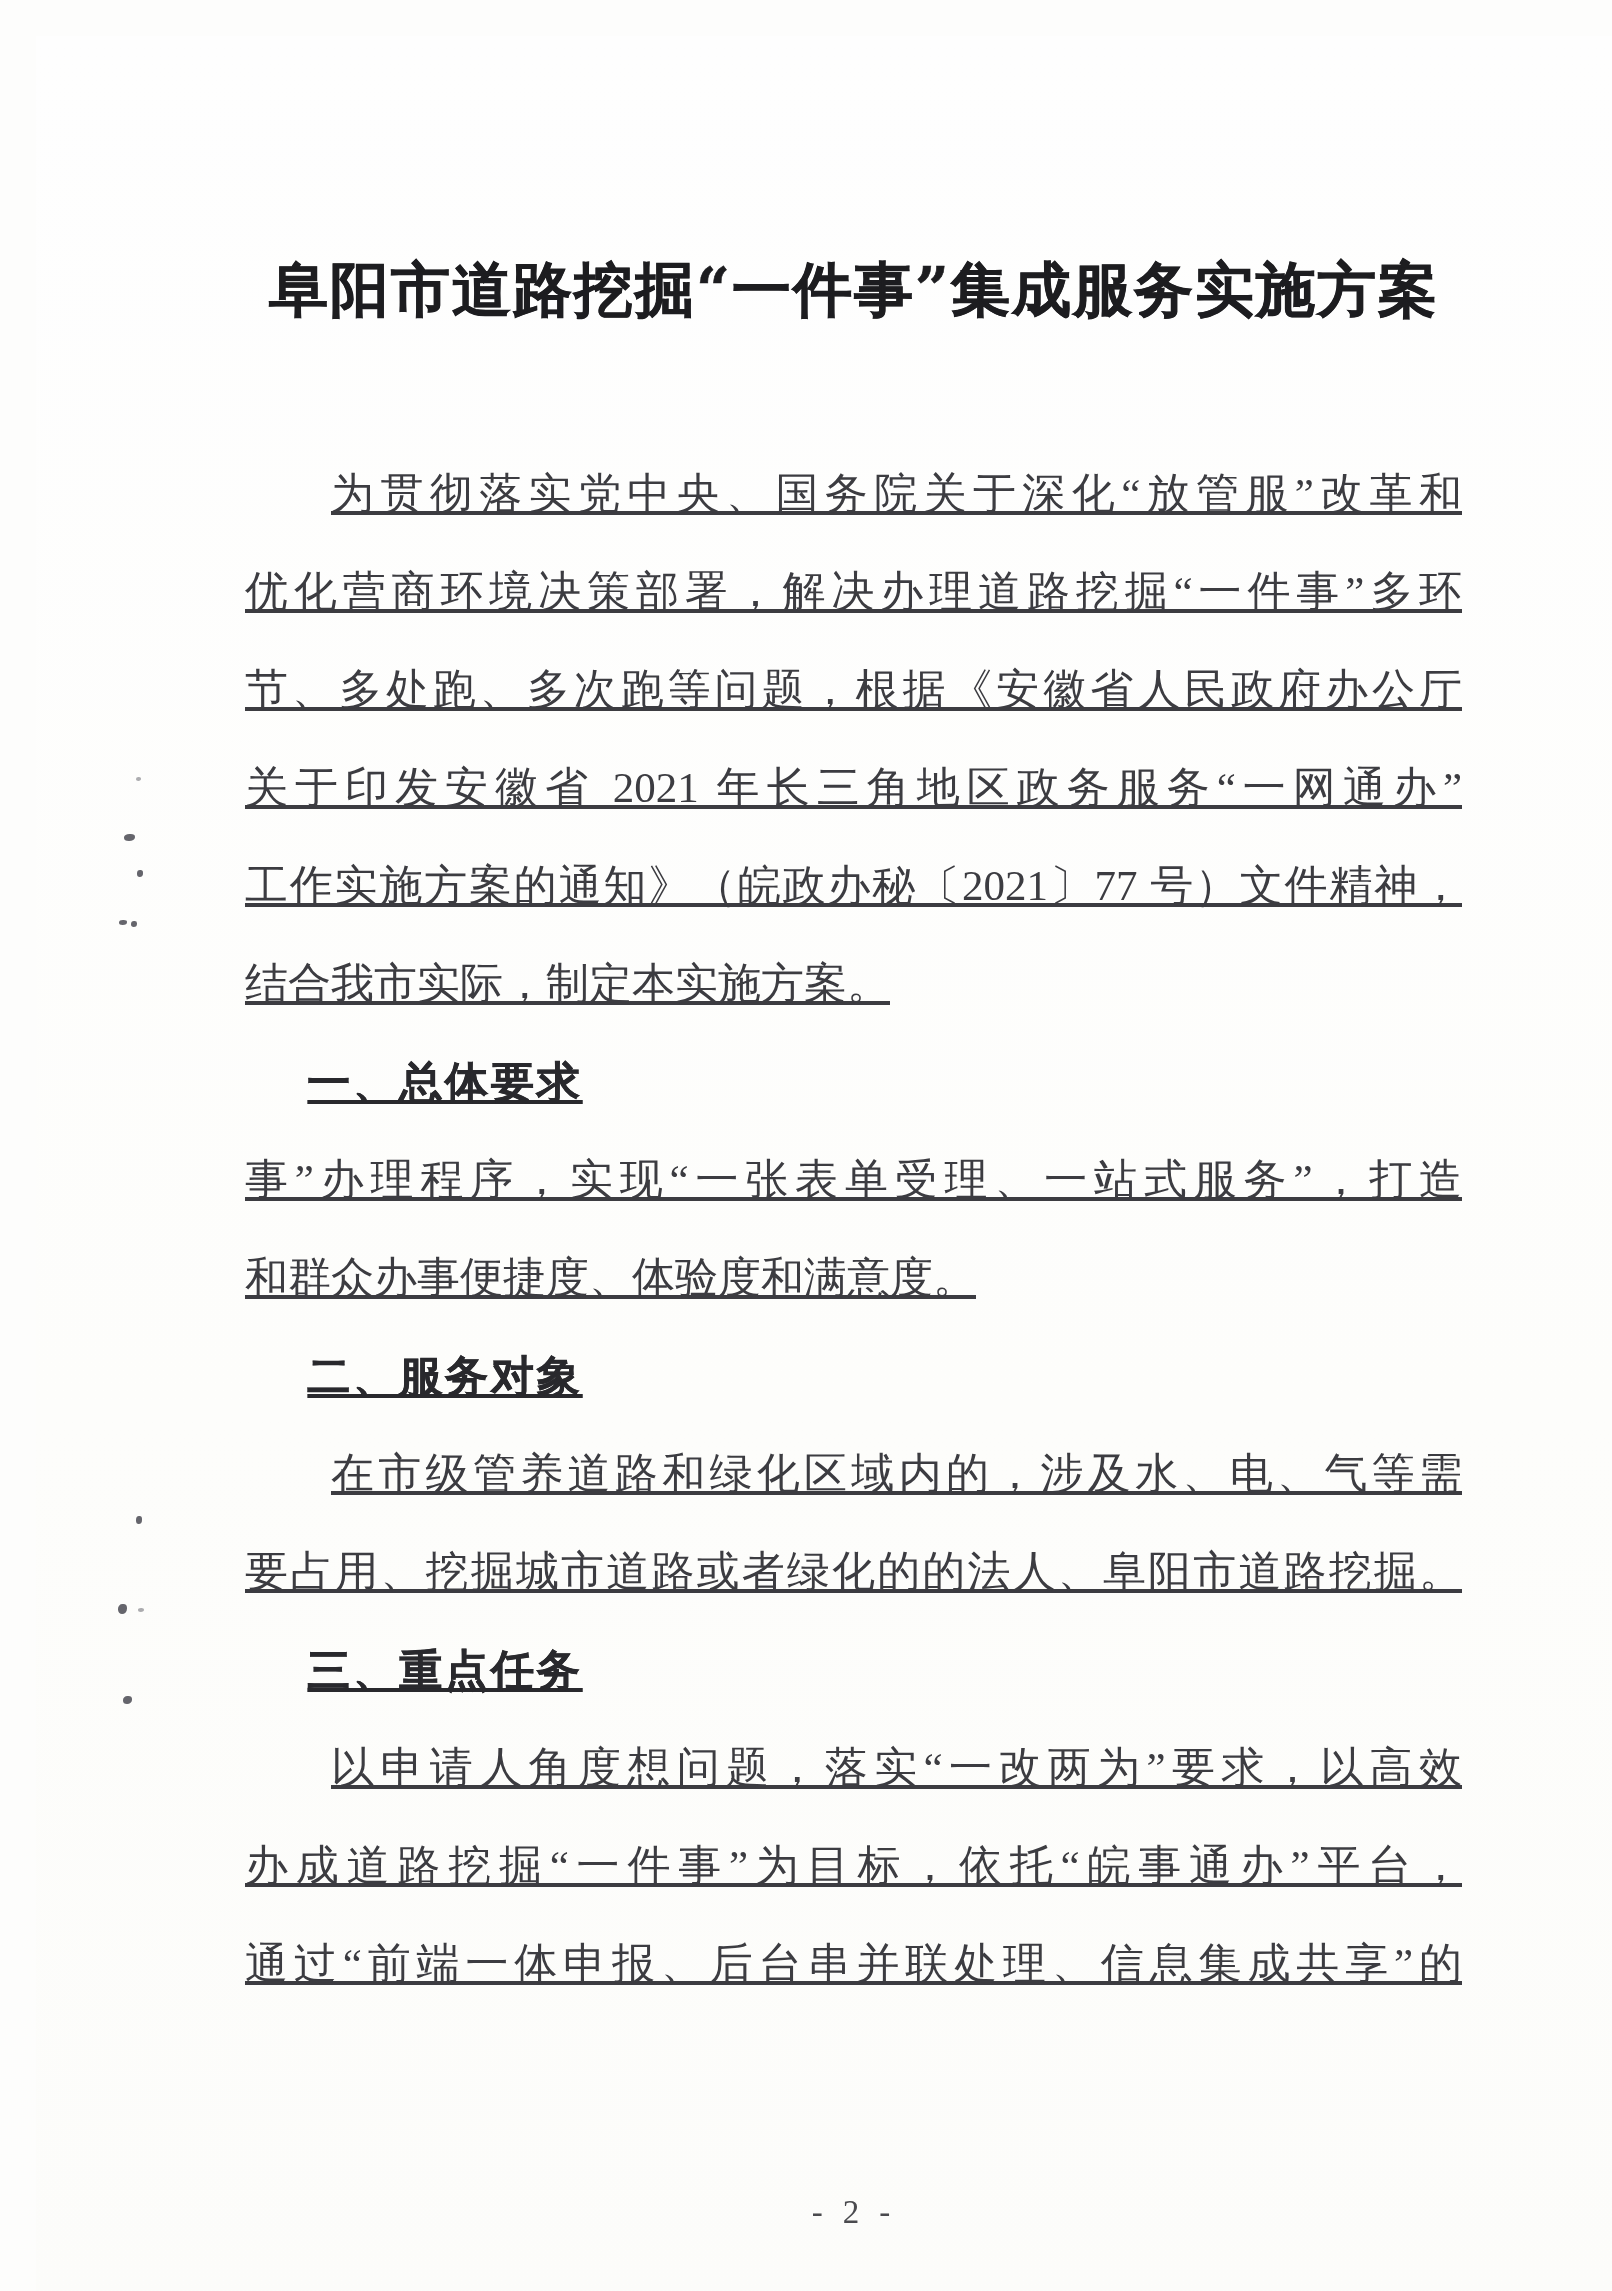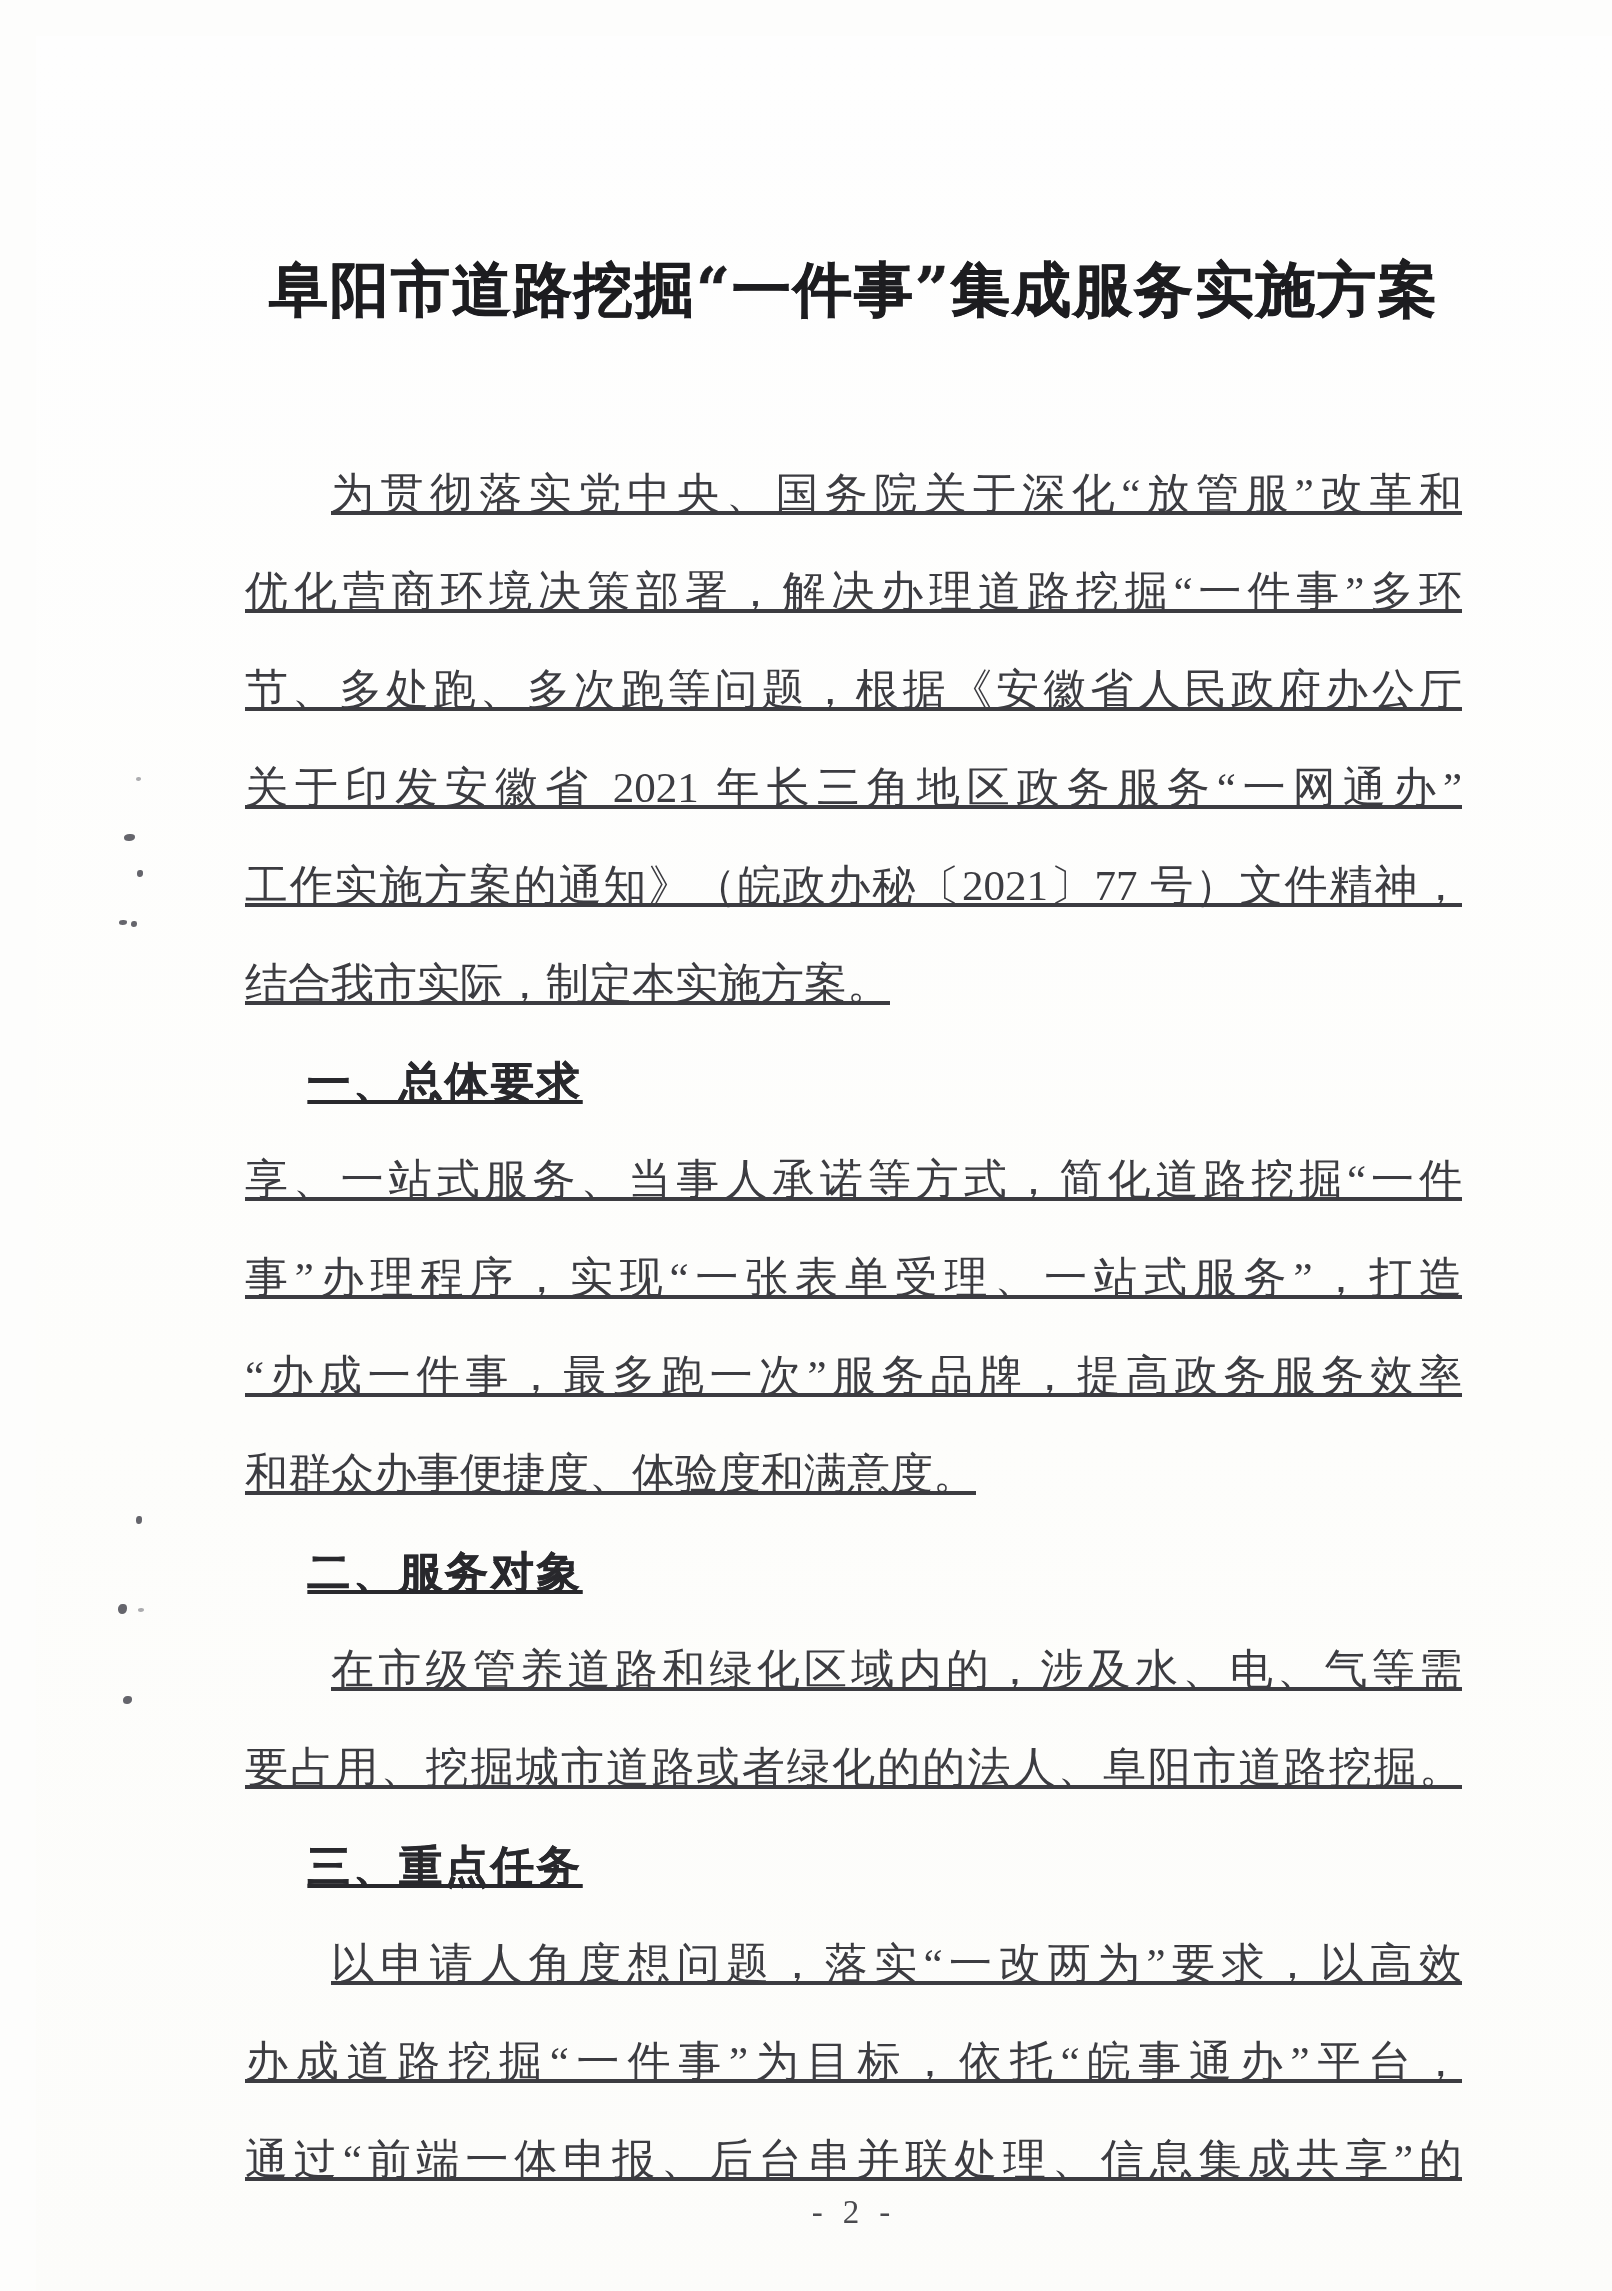--- a/index.html
+++ b/index.html
@@ -86,23 +86,21 @@
   <h1 class="doc-title">阜阳市道路挖掘“一件事”集成服务实施方案</h1>
 
   <div class="body-block">
     <div class="line j indent">为贯彻落实党中央、国务院关于深化“放管服”改革和</div>
     <div class="line j">优化营商环境决策部署，解决办理道路挖掘“一件事”多环</div>
     <div class="line j">节、多处跑、多次跑等问题，根据《安徽省人民政府办公厅</div>
     <div class="line j">关于印发安徽省 2021 年长三角地区政务服务“一网通办”</div>
     <div class="line j">工作实施方案的通知》（皖政办秘〔2021〕77 号）文件精神，</div>
     <div class="line">结合我市实际，制定本实施方案。</div>
     <div class="line heading">一、总体要求</div>
-    <div class="line j">享、一站式服务、当事人承诺等方式，简化道路挖掘“一件</div>
     <div class="line j">事”办理程序，实现“一张表单受理、一站式服务”，打造</div>
-    <div class="line j">“办成一件事，最多跑一次”服务品牌，提高政务服务效率</div>
     <div class="line">和群众办事便捷度、体验度和满意度。</div>
     <div class="line heading">二、服务对象</div>
     <div class="line j indent">在市级管养道路和绿化区域内的，涉及水、电、气等需</div>
     <div class="line j">要占用、挖掘城市道路或者绿化的的法人、阜阳市道路挖掘。</div>
     <div class="line heading">三、重点任务</div>
     <div class="line j indent">以申请人角度想问题，落实“一改两为”要求，以高效</div>
     <div class="line j">办成道路挖掘“一件事”为目标，依托“皖事通办”平台，</div>
     <div class="line j">通过“前端一体申报、后台串并联处理、信息集成共享”的</div>
   </div>
 

